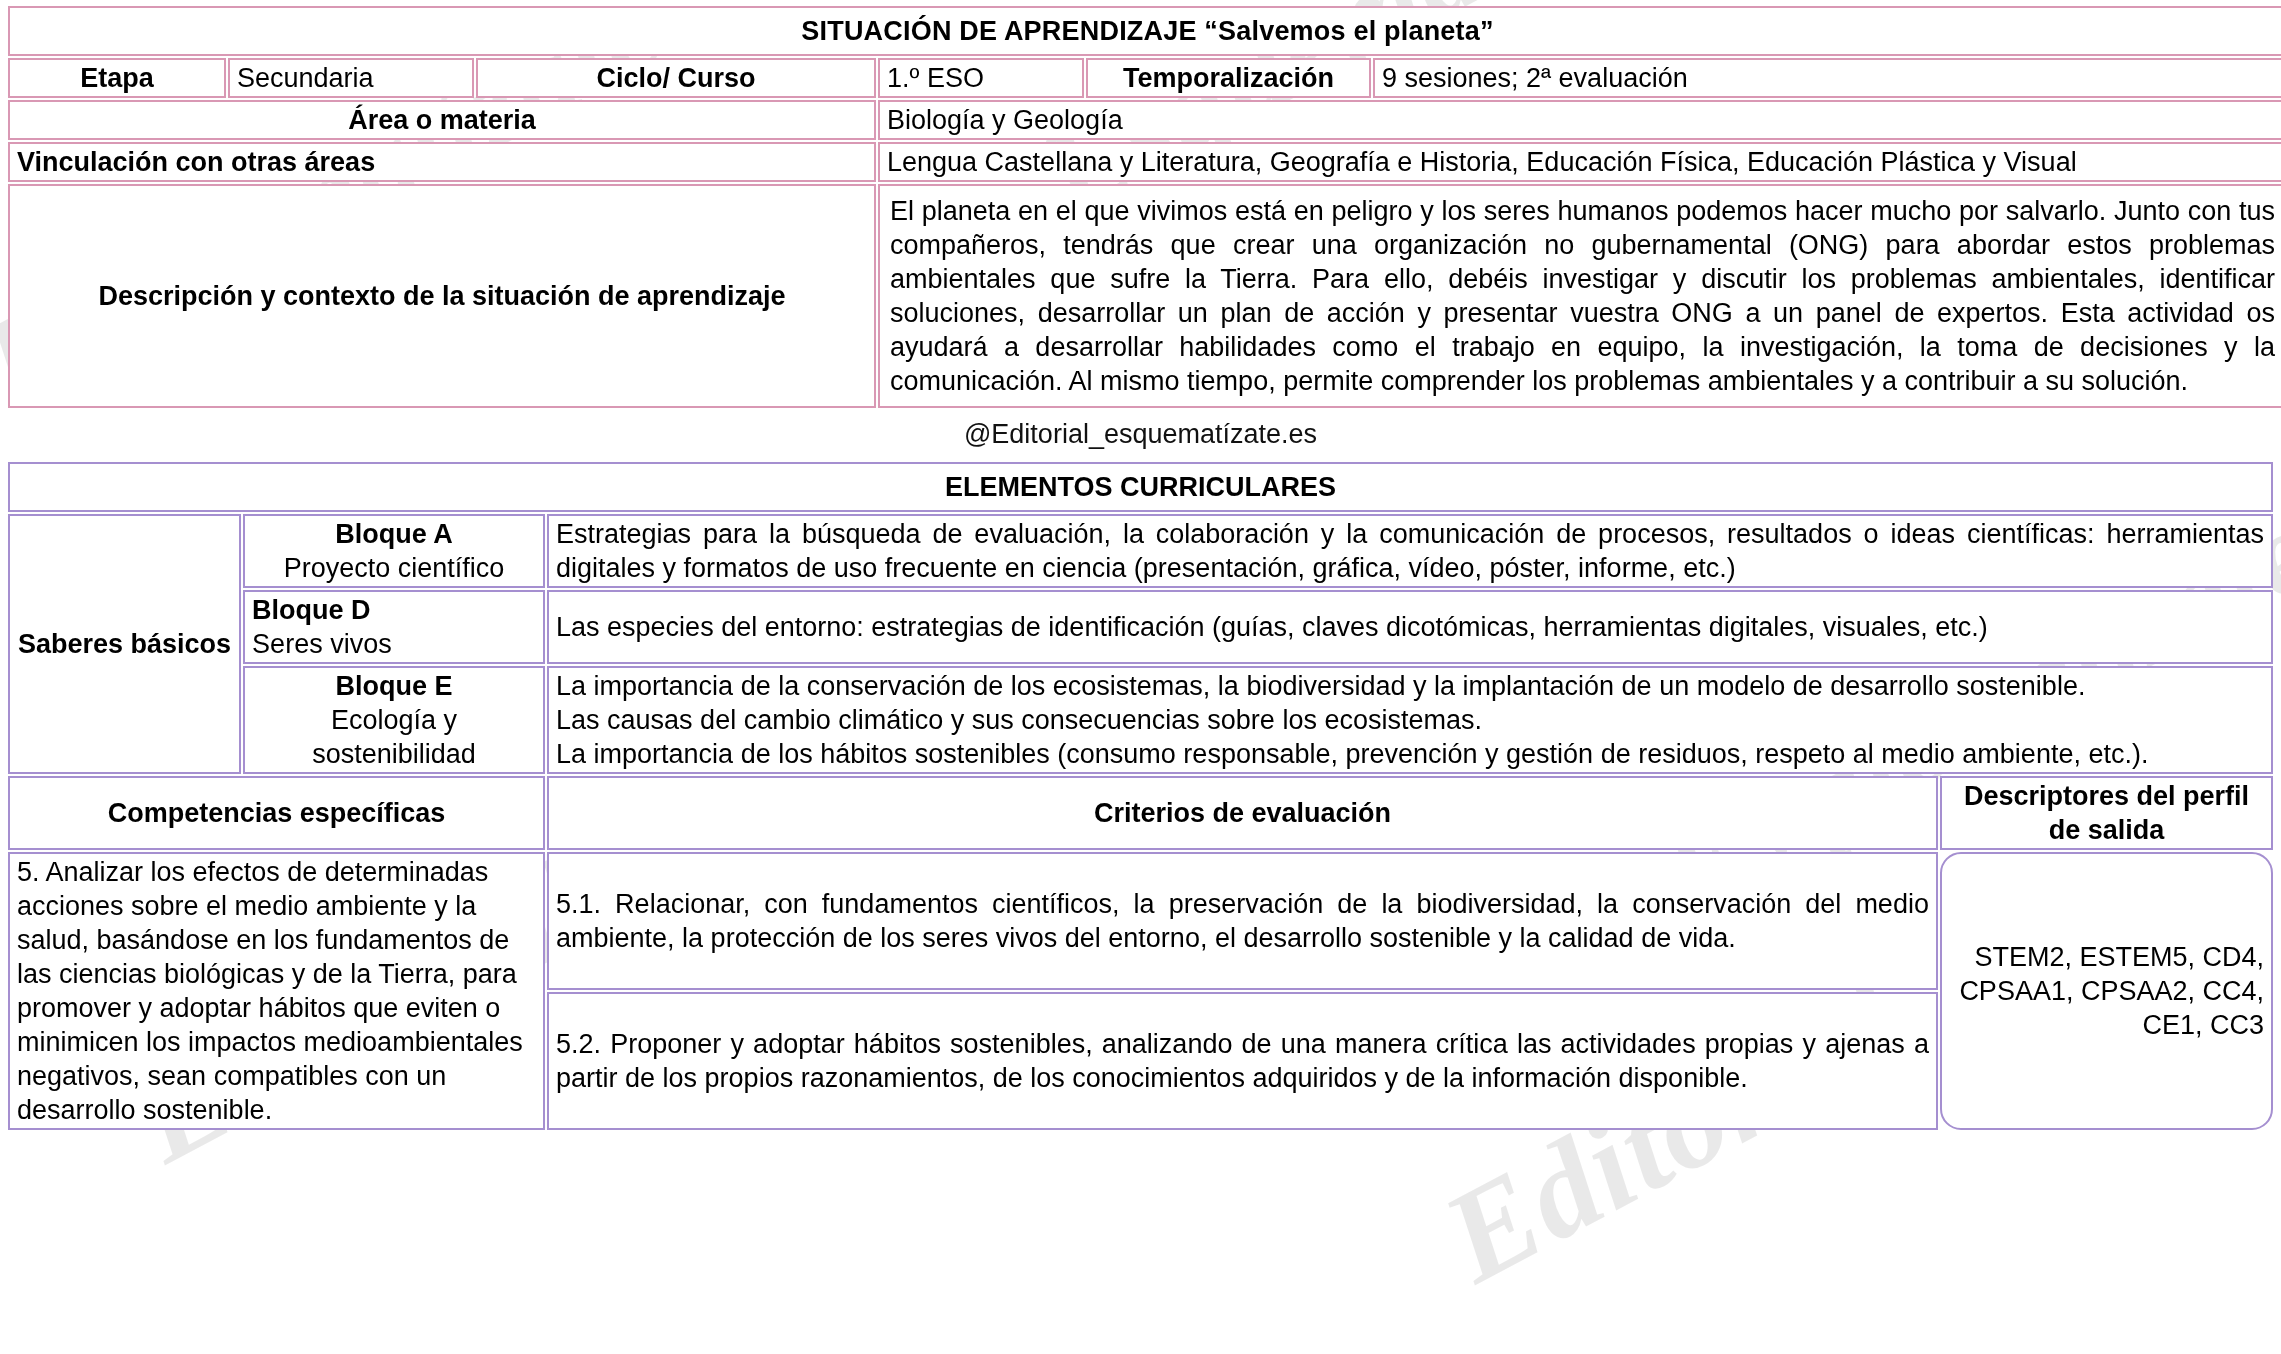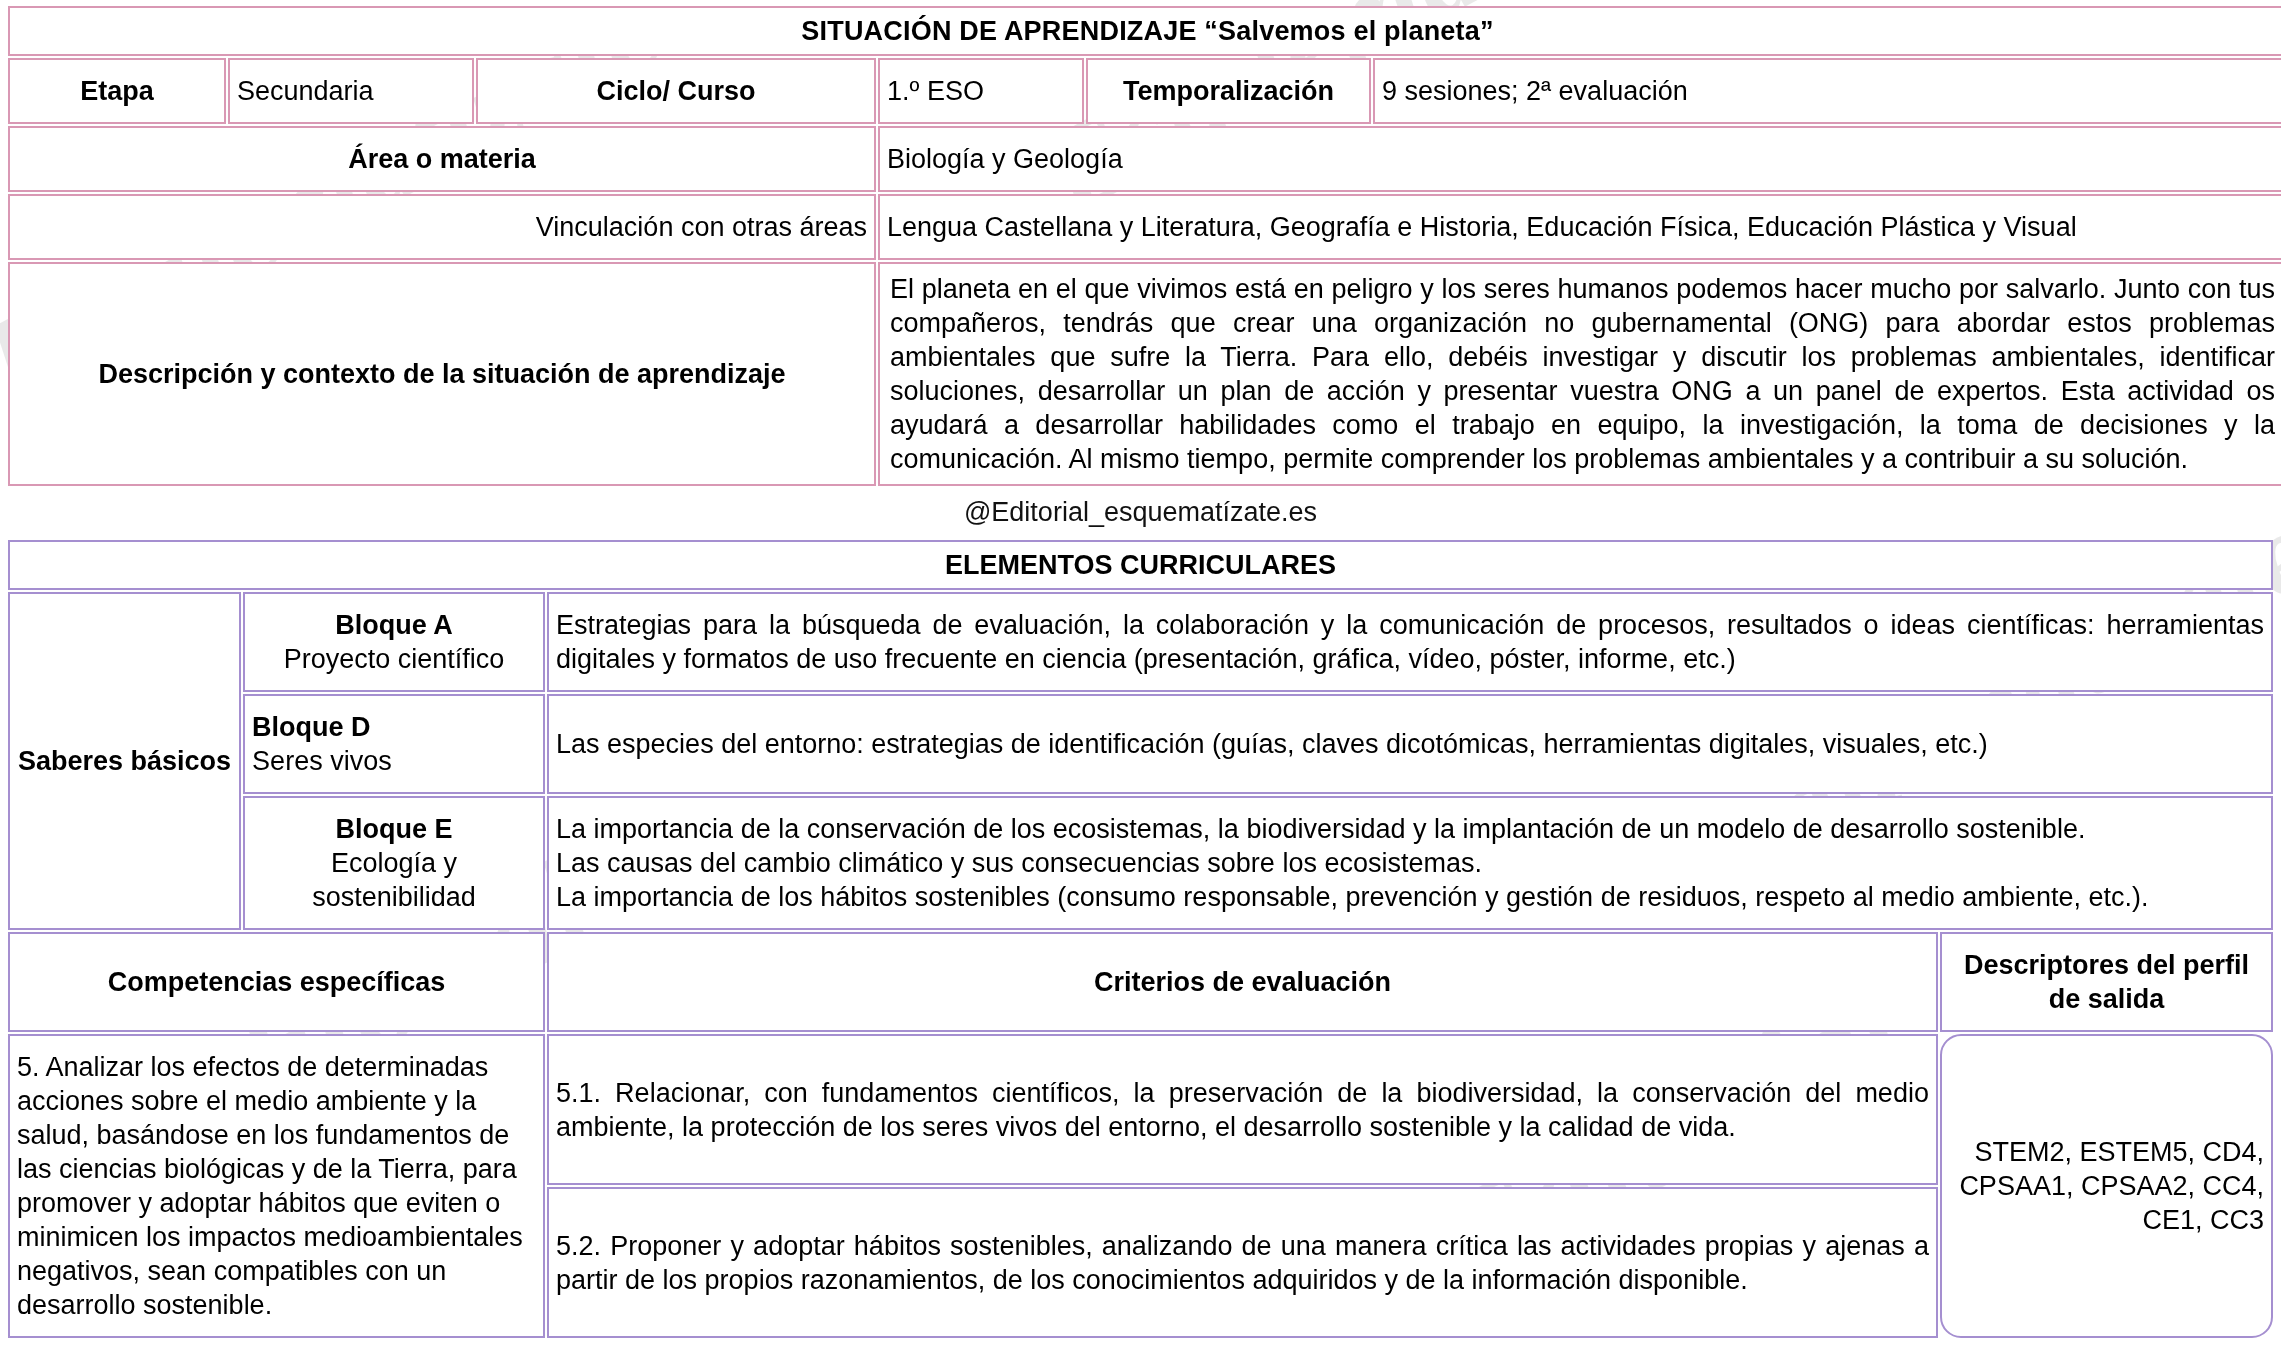--- a/index.html
+++ b/index.html
@@ -45,41 +45,41 @@
   }
 
   table.grid {
     border-collapse: separate;
     border-spacing: 2px;
     width: 2269px;
     table-layout: fixed;
   }
   table.grid td {
     vertical-align: middle;
-    padding: 14px 7px;
+    padding: 1px 7px;
     font-size: 27px;
     line-height: 1.26;
     background: #ffffff;
   }
 
   
   .t1 td { border: 2px solid #d998b4; }
   .t1-title {
     background: #f2d3de;
     text-align: center;
     font-weight: bold;
     font-size: 31px;
     letter-spacing: .2px;
     padding: 6px 8px !important;
   }
   .lbl-etapa   { background: #ded9ed; text-align: center; font-weight: bold; }
   .lbl-ciclo   { background: #c5d2e0; text-align: center; font-weight: bold; }
   .lbl-temp    { background: #f6eec6; text-align: center; font-weight: bold; }
   .lbl-area    { background: #f8edc9; text-align: center; font-weight: bold; }
-  .lbl-vinc    { background: #f1eff6; text-align: right; font-weight: normal; }
+  .lbl-vinc    { background: #f1eff6; text-align: left; font-weight: bold; }
   .lbl-desc    { background: #e6deec; text-align: center; font-weight: bold; }
   .val         { background: #ffffff; text-align: left; }
   .desc-body   {
     text-align: justify;
     text-justify: inter-word;
     padding: 8px 10px !important;
     line-height: 1.34;
   }
 
   .credit {

